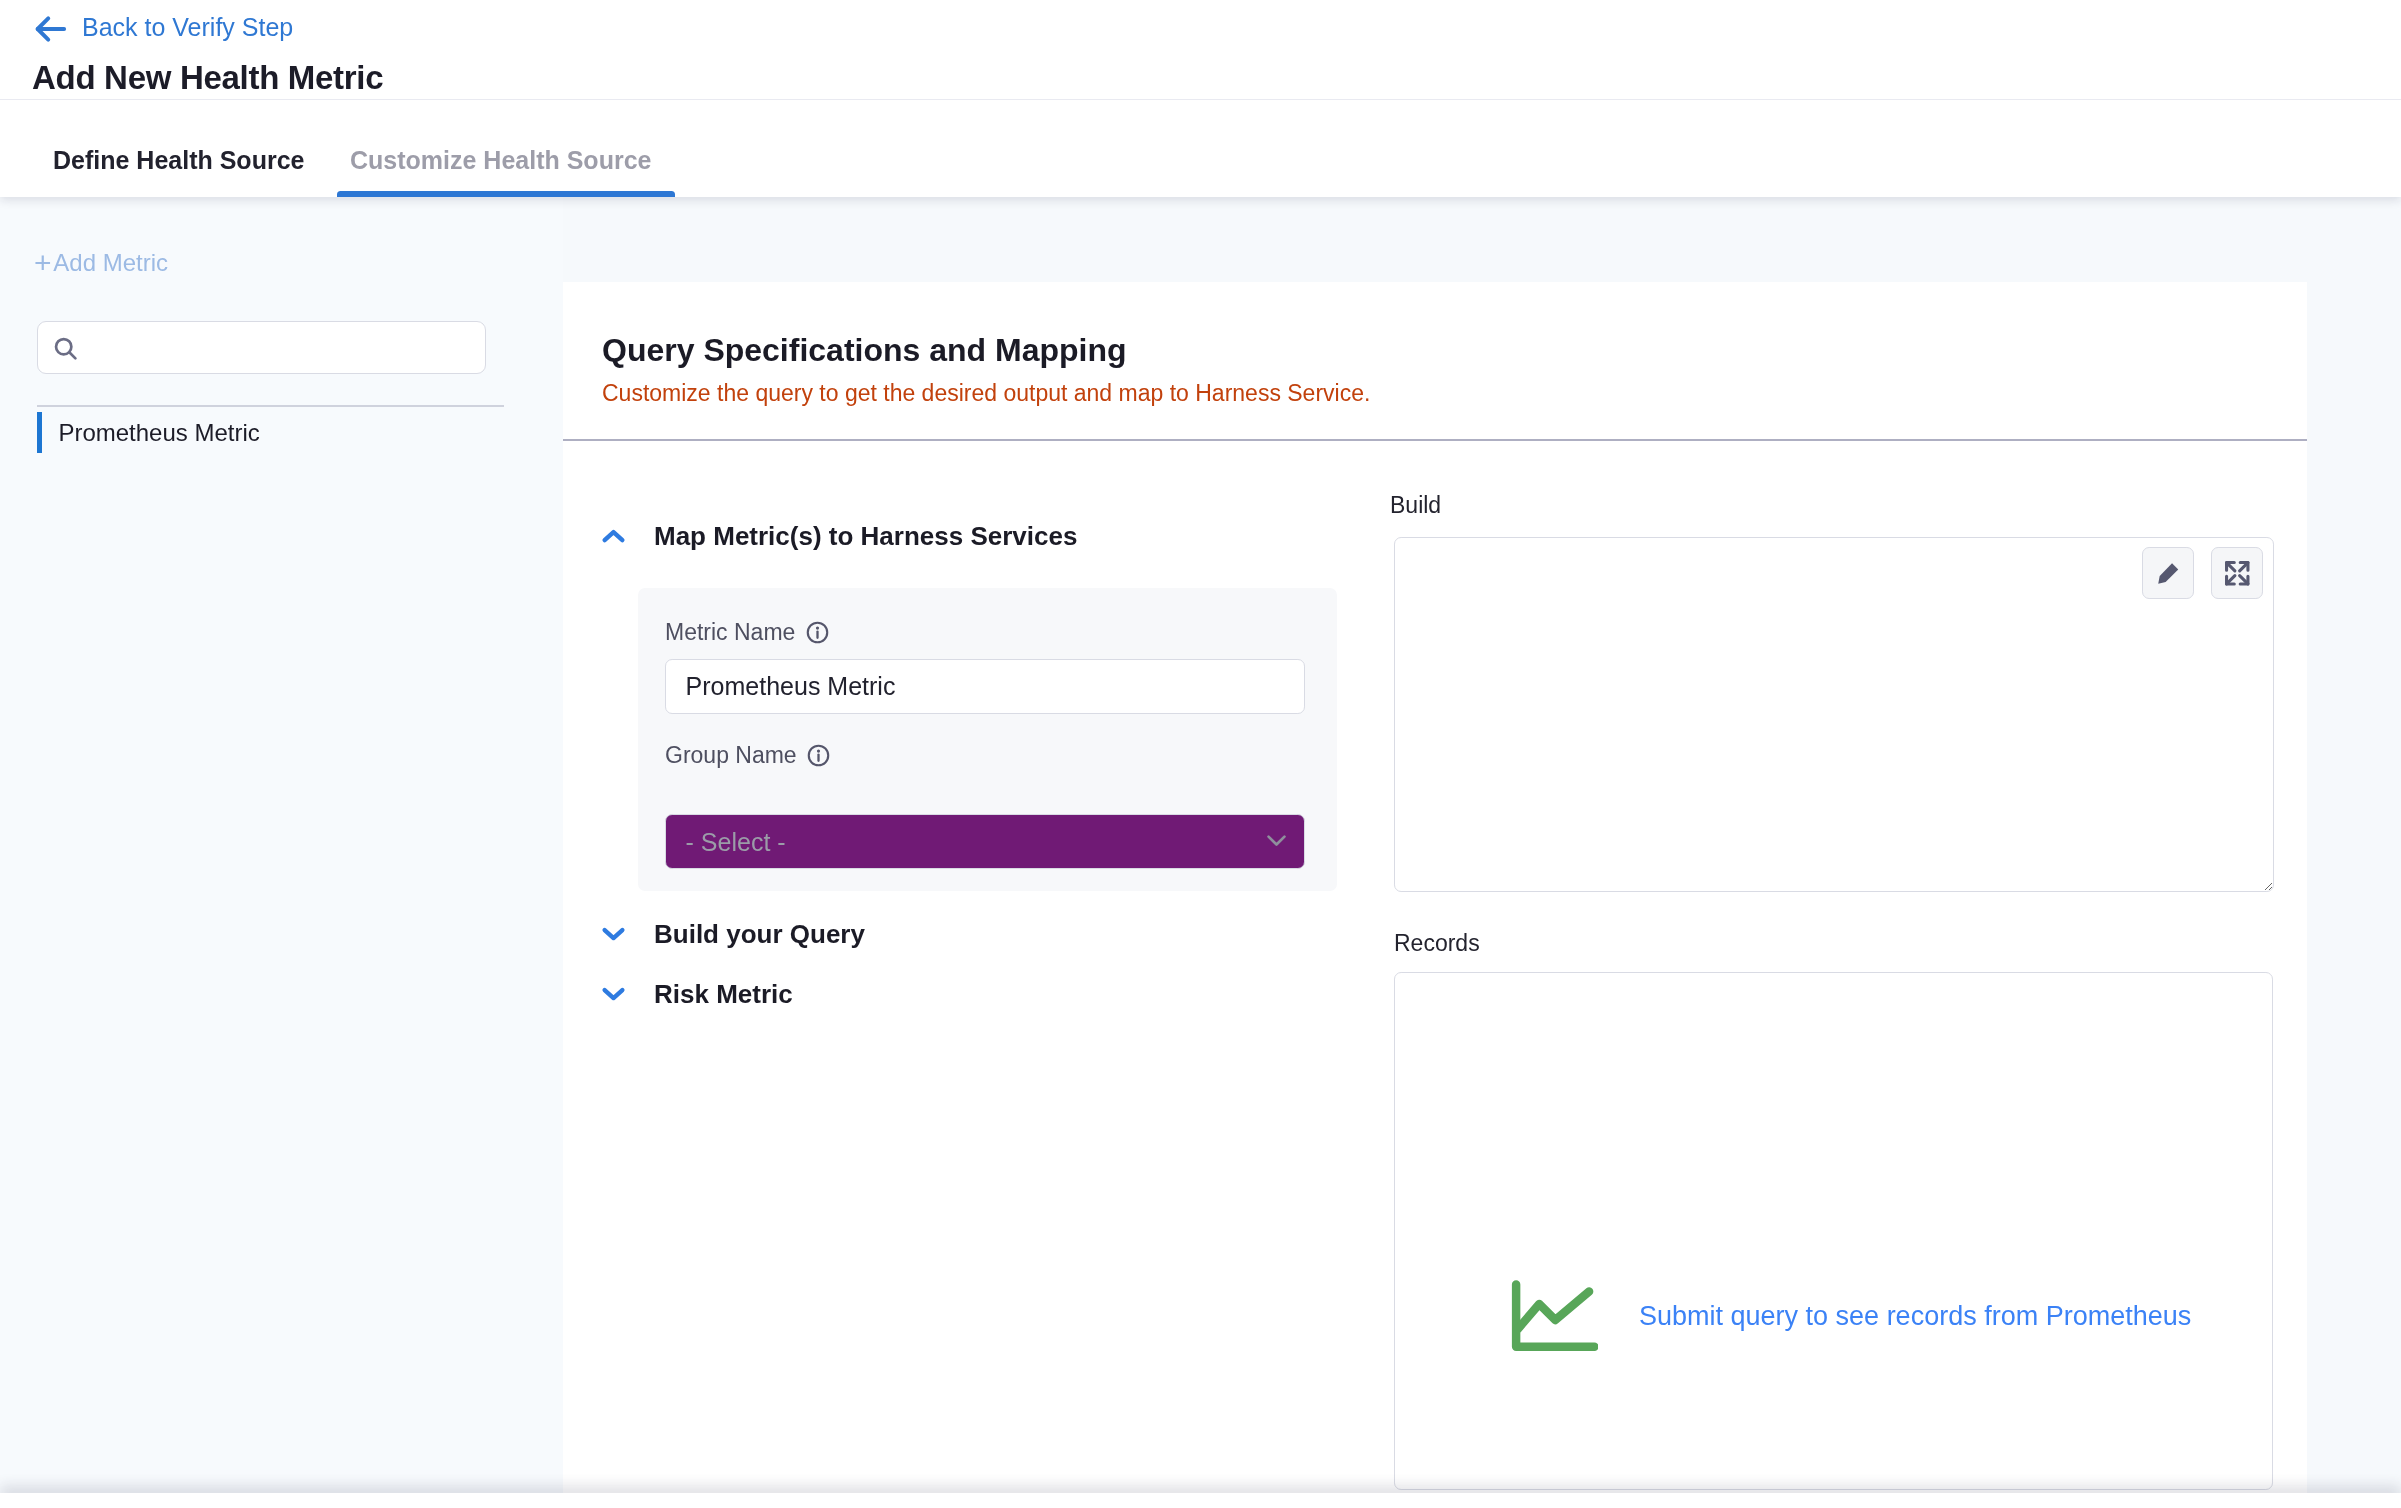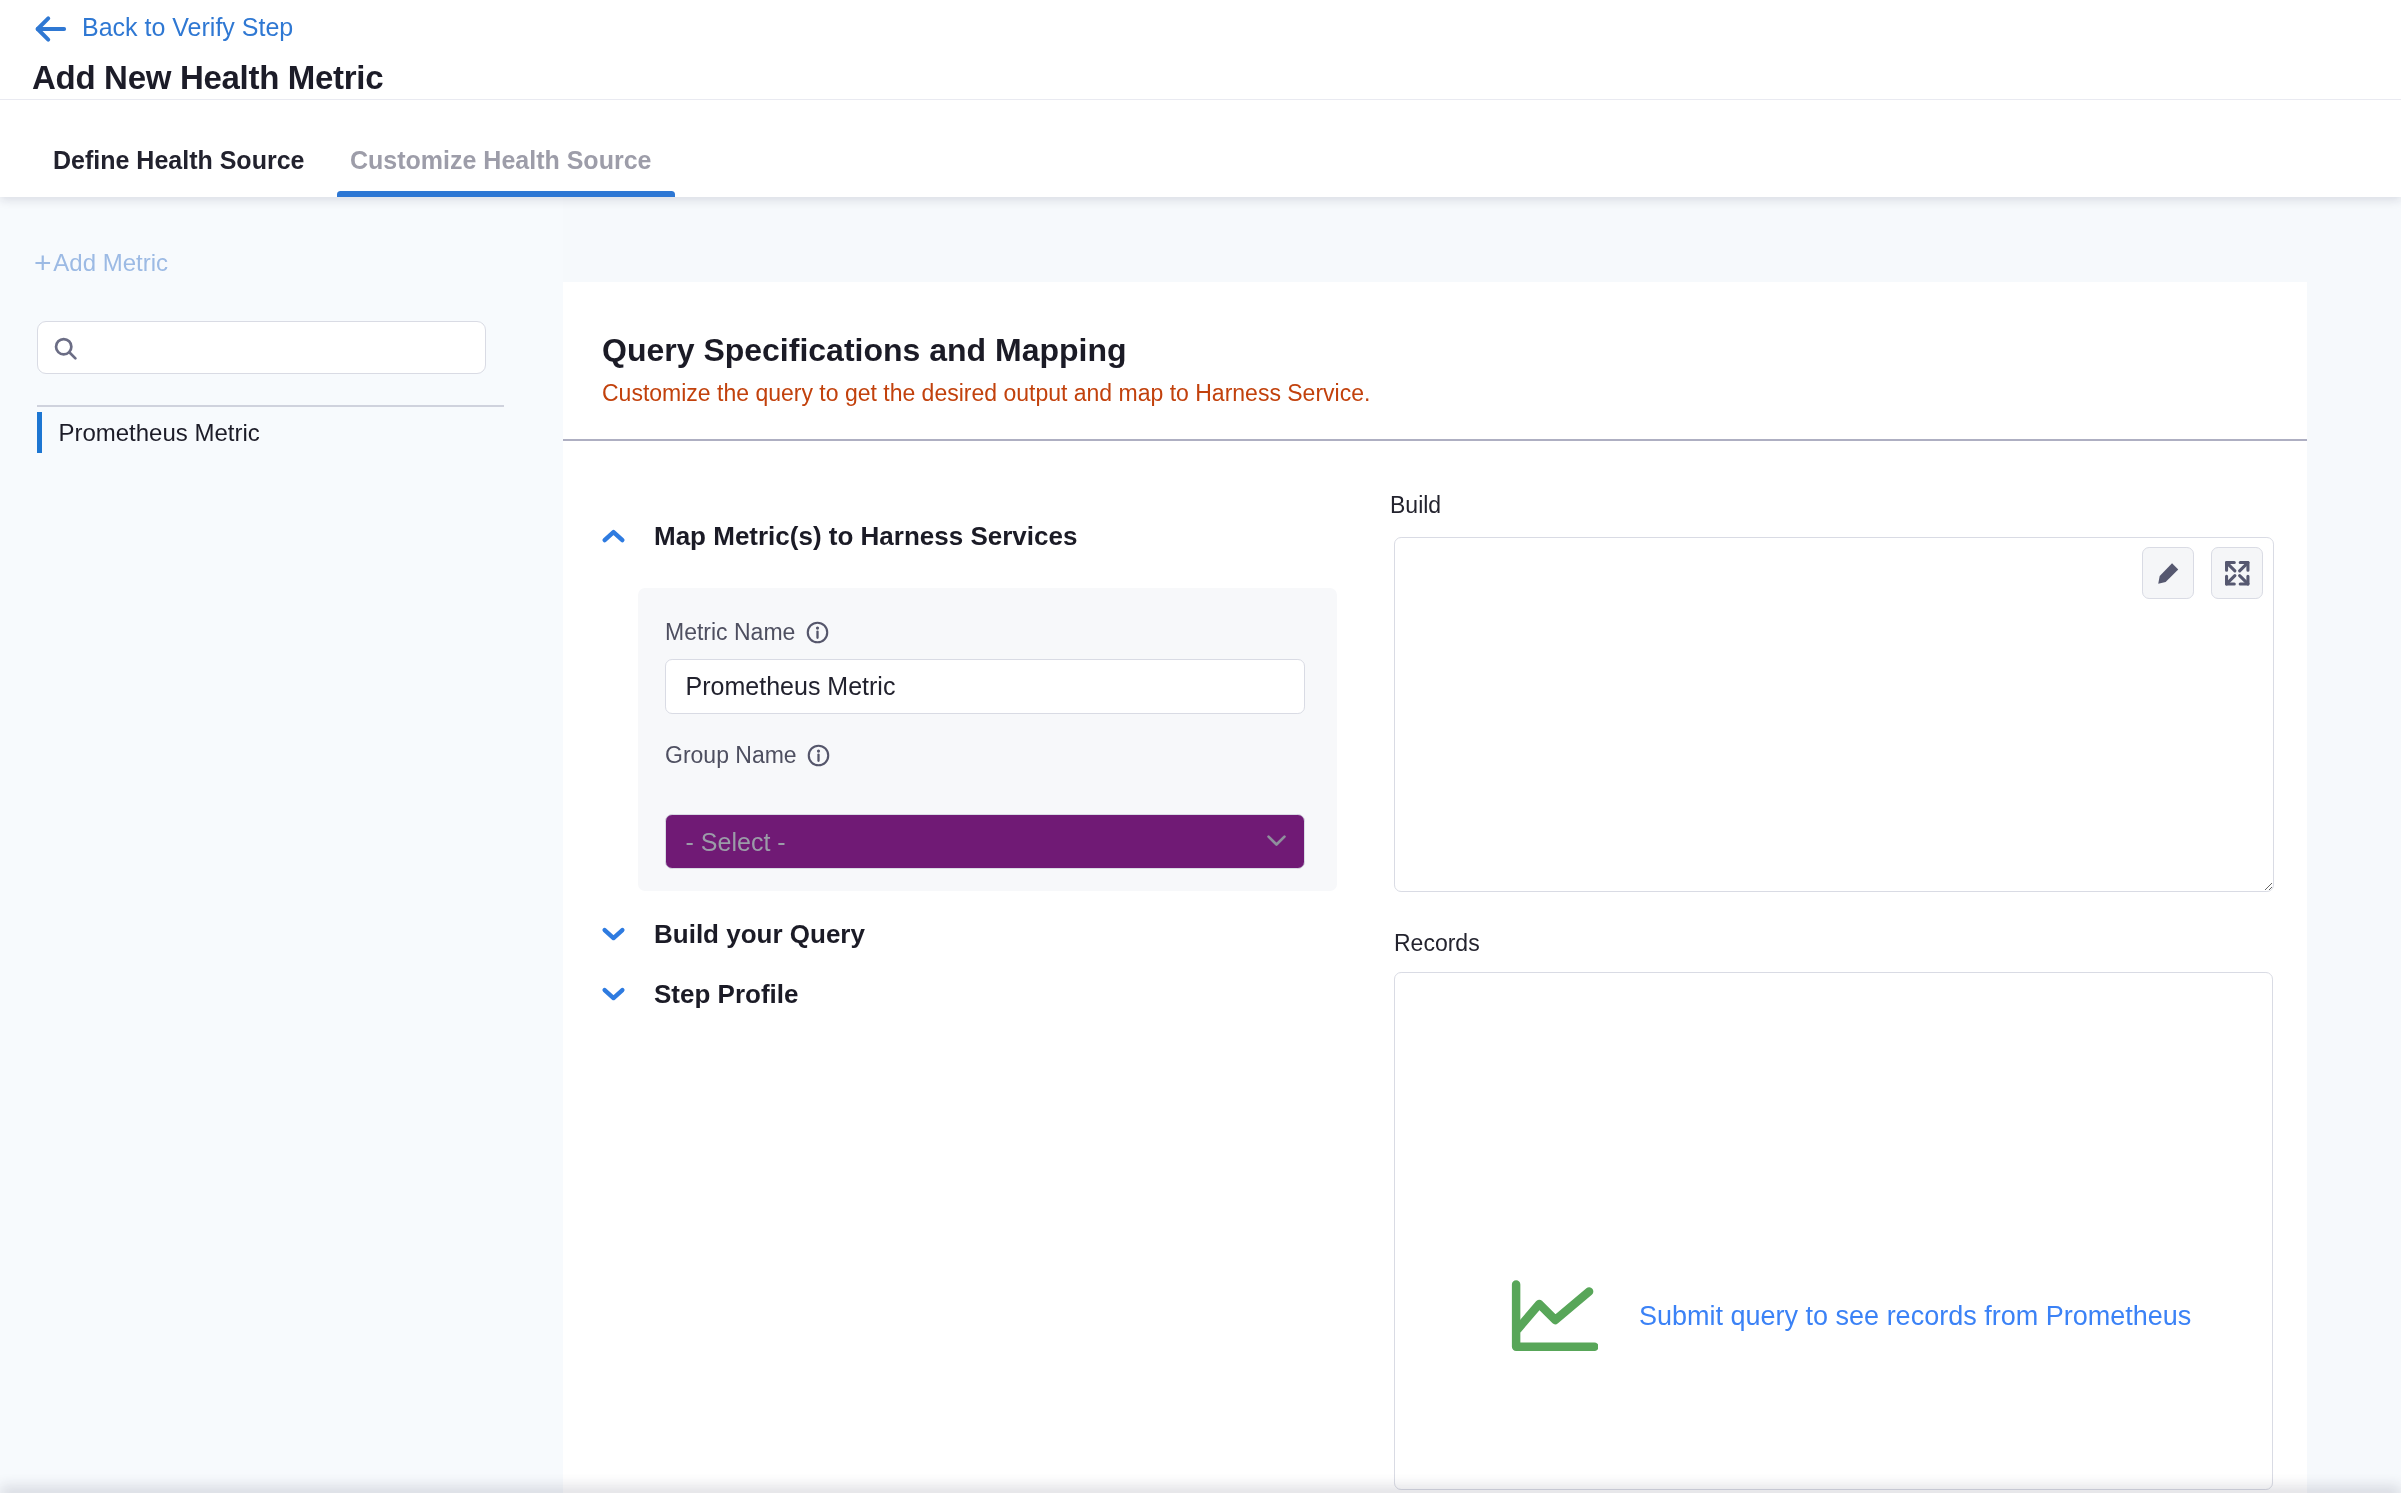--- a/index.html
+++ b/index.html
@@ -159,21 +159,21 @@
       <svg class="chev" viewBox="0 0 30 26">
         <polyline points="5,8 15,17 25,8" fill="none" stroke="#2e7be0" stroke-width="5" stroke-linecap="round" stroke-linejoin="round"></polyline>
       </svg>
       <span class="section-title">Build your Query</span>
     </div>
 
     <div class="section-head" style="left:37px; top:697px;">
       <svg class="chev" viewBox="0 0 30 26">
         <polyline points="5,8 15,17 25,8" fill="none" stroke="#2e7be0" stroke-width="5" stroke-linecap="round" stroke-linejoin="round"></polyline>
       </svg>
-      <span class="section-title">Step Profile</span>
+      <span class="section-title">Risk Metric</span>
     </div>
 
     <div class="col-label" style="left:827px; top:210px;">Build</div>
     <textarea class="query-box" style=""></textarea>
 
     <div class="mini-btn btn-edit">
       <svg width="28.5" height="28.5" viewBox="0 0 24 24">
         <path d="M15.2 3.6 l5.2 5.2 -10.6 10.6 -6.2 1.4 1.2 -6.4 z" fill="#565870"></path>
       </svg>
     </div>

